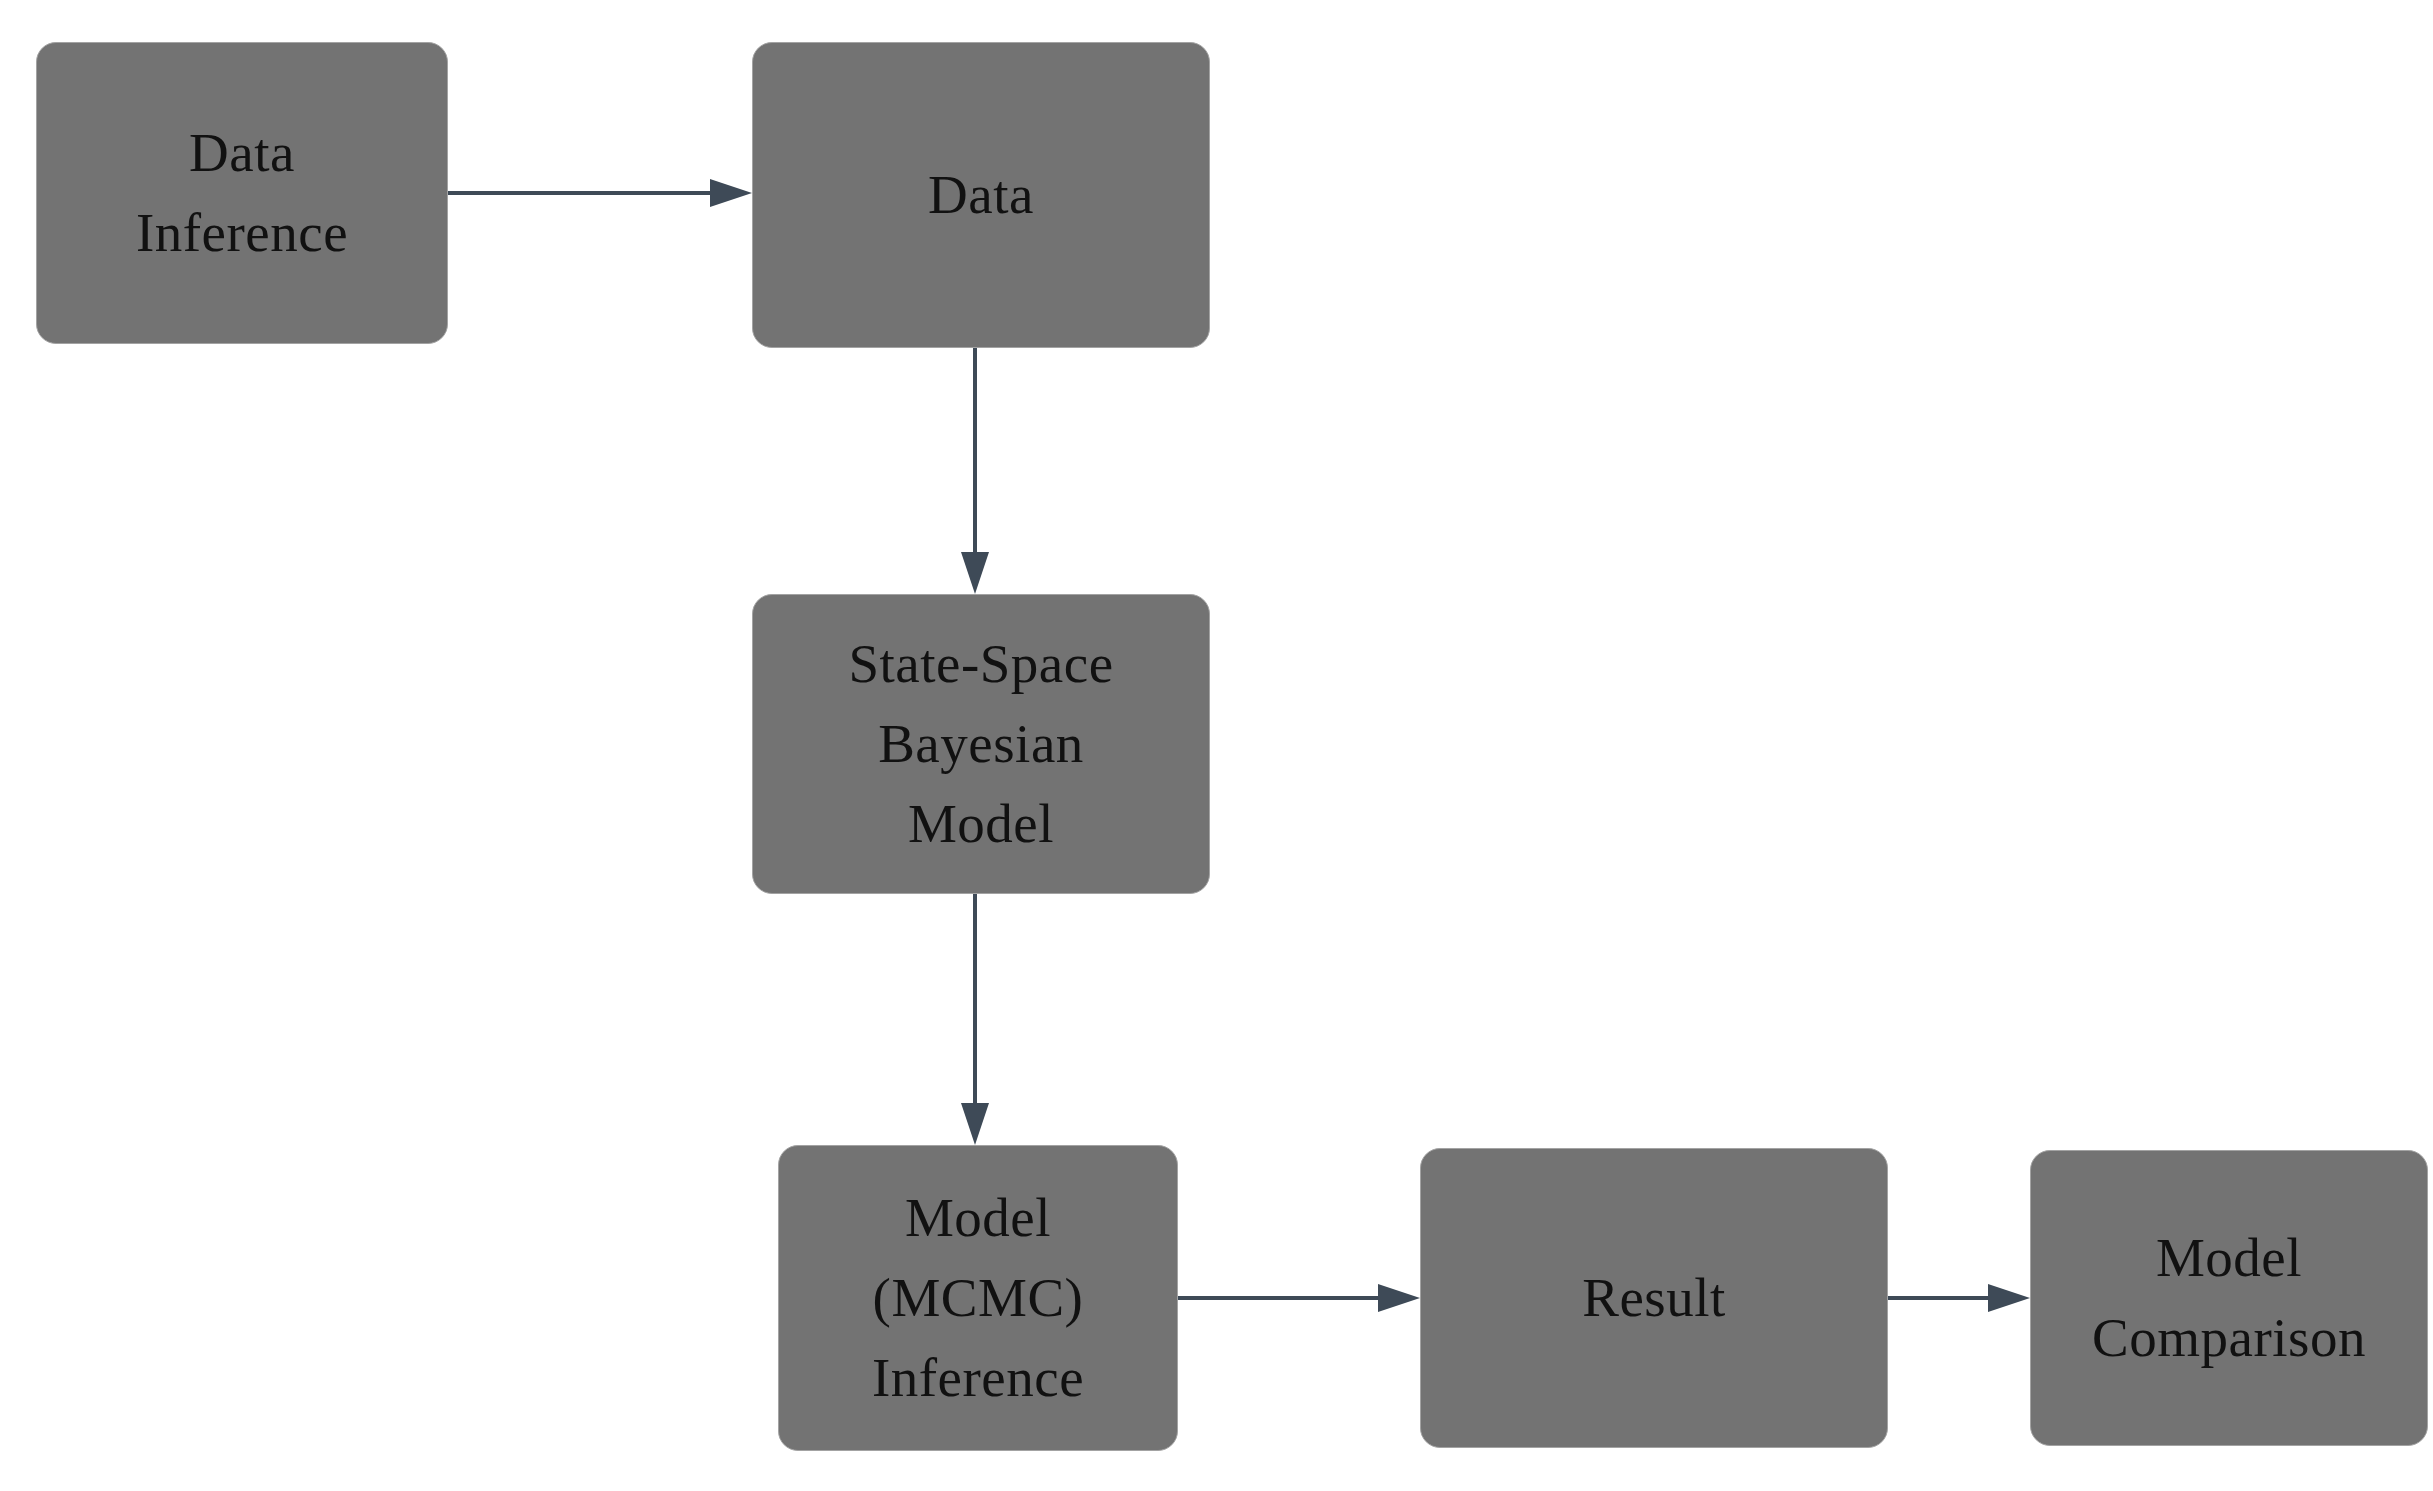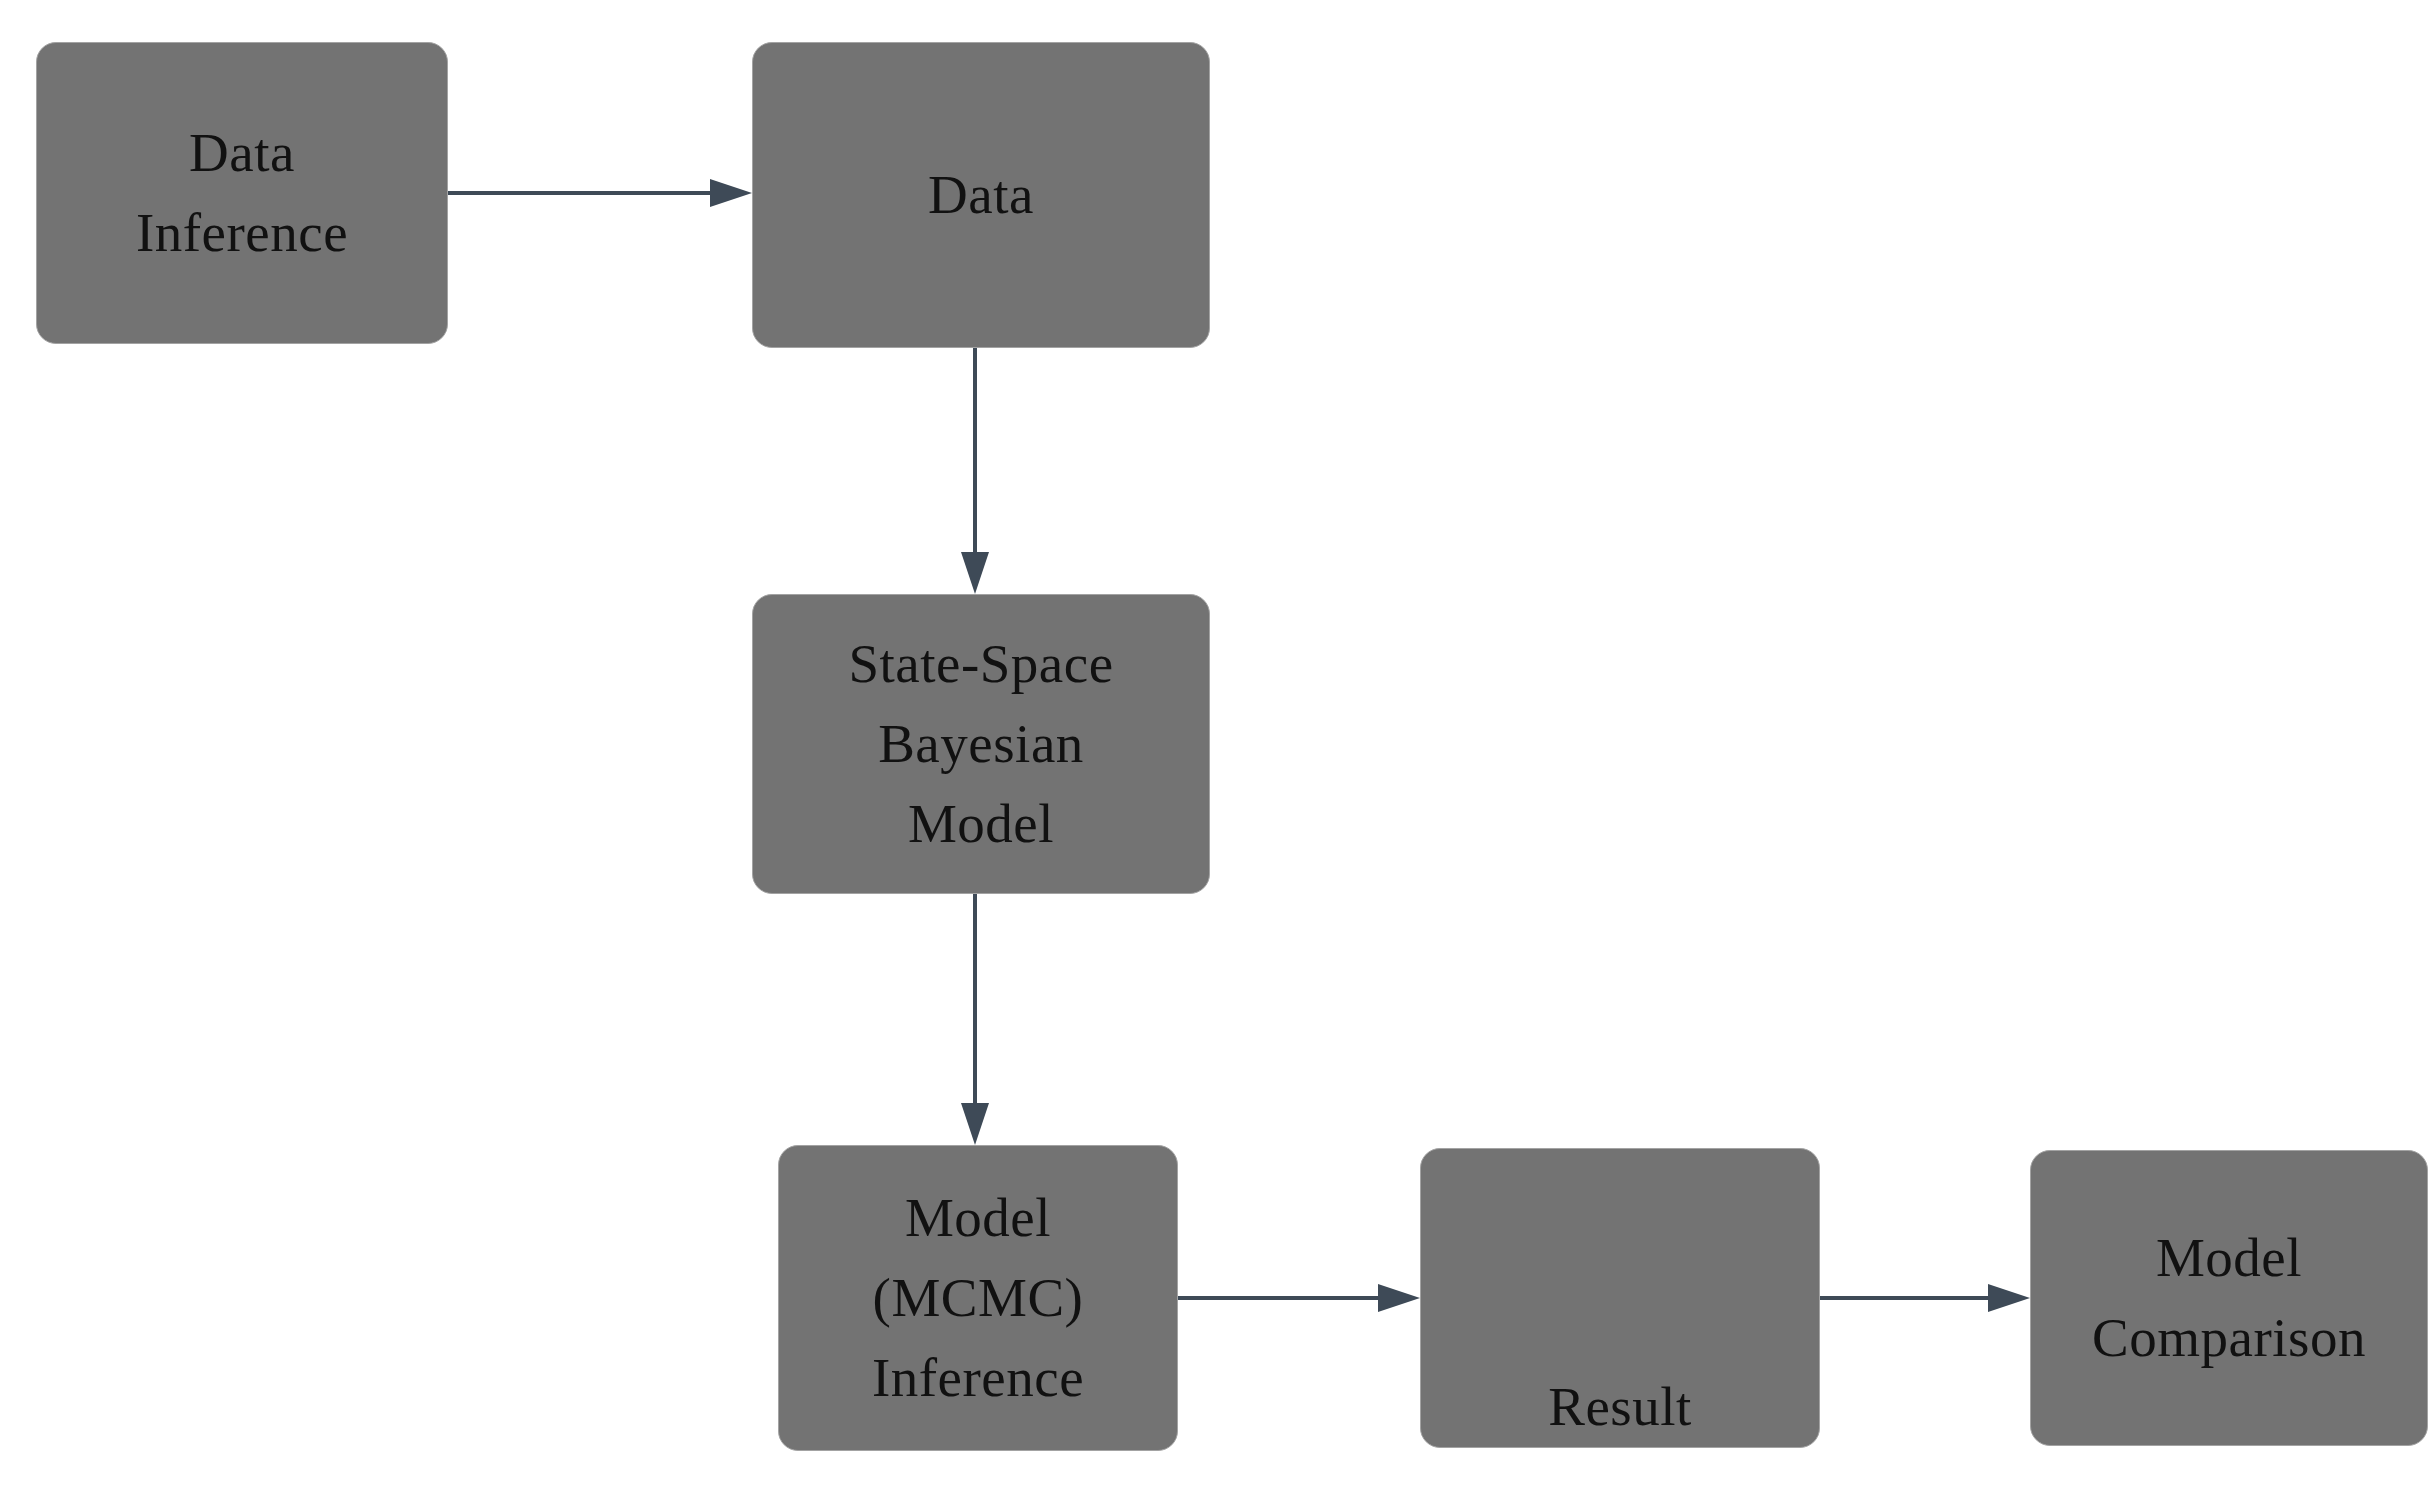--- a/index.html
+++ b/index.html
@@ -99,21 +99,21 @@
   </div>
 
   <div class="node" style="left:778px; top:1145px; width:400px; height:306px;">
     <div class="label">
       <span>Model</span>
       <span>(MCMC)</span>
       <span>Inference</span>
     </div>
   </div>
 
-  <div class="node" style="left:1420px; top:1148px; width:400px; height:300px;align-items:flex-end;">
+  <div class="node" style="left:1420px; top:1148px; width:468px; height:300px;">
     <div class="label">
       <span>Result</span>
     </div>
   </div>
 
   <div class="node" style="left:2030px; top:1150px; width:398px; height:296px;">
     <div class="label">
       <span>Model</span>
       <span>Comparison</span>
     </div>

